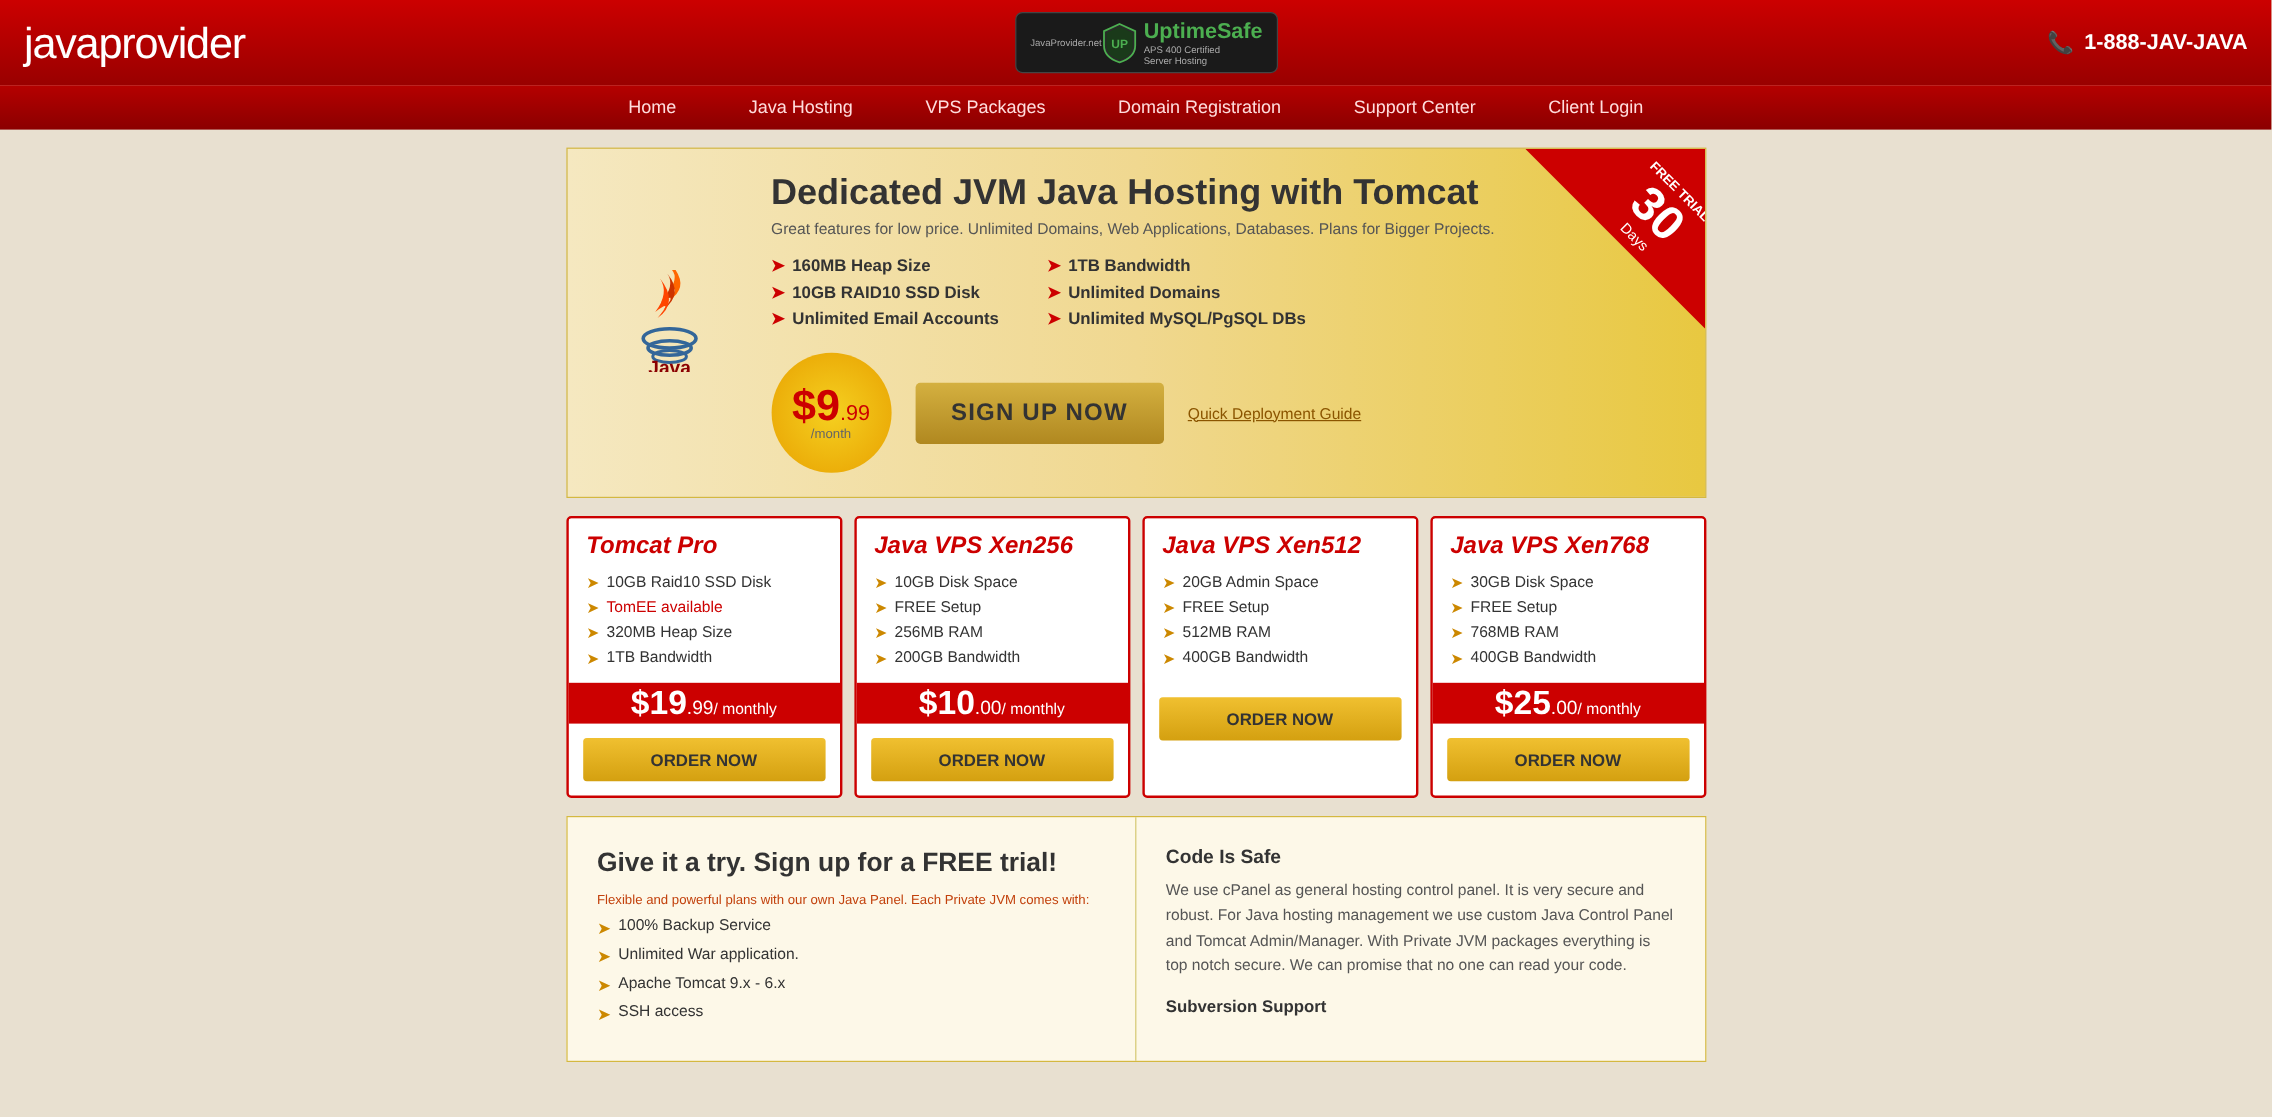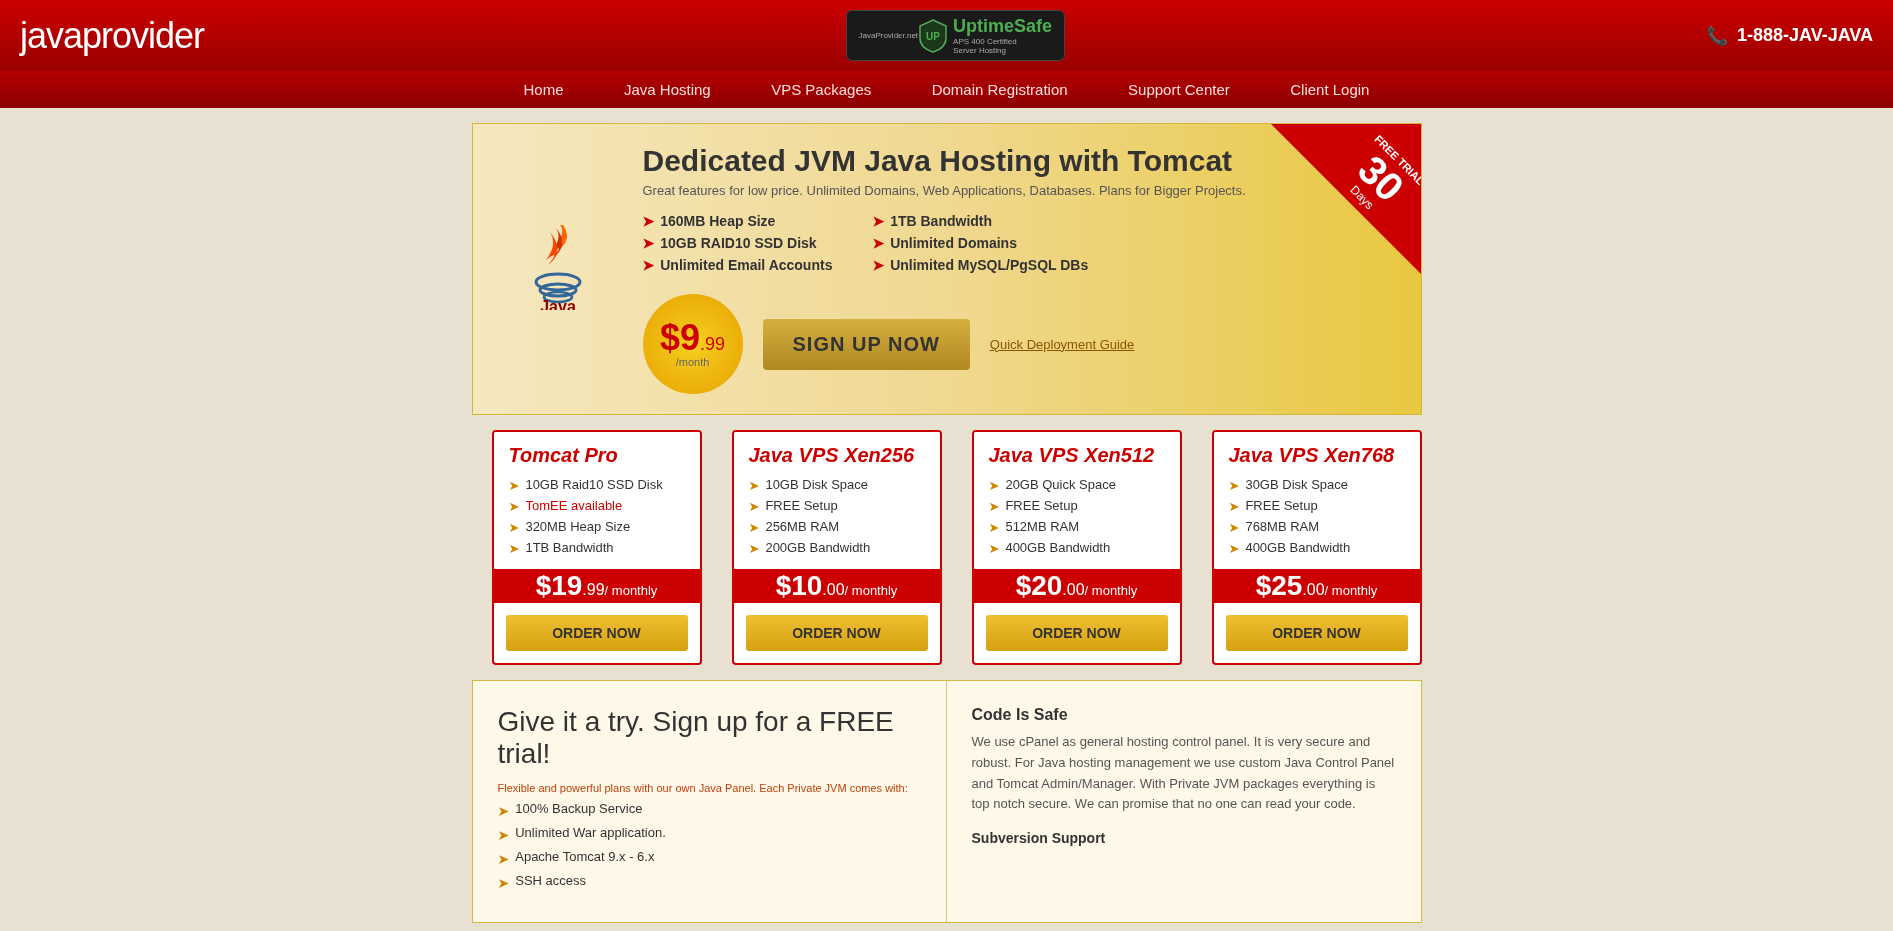--- a/index.html
+++ b/index.html
@@ -28,37 +28,37 @@
     .banner-actions { display: flex; align-items: center; gap: 20px; }
     .price-bubble { background: radial-gradient(circle, #f5d020, #e8a000); border-radius: 50%; width: 100px; height: 100px; display: flex; flex-direction: column; align-items: center; justify-content: center; }
     .price-main { font-size: 36px; font-weight: bold; color: #cc0000; line-height: 1; }
     .price-cents { font-size: 18px; color: #cc0000; }
     .price-period { font-size: 11px; color: #666; }
     .signup-btn { background: linear-gradient(to bottom, #d4b040, #b08820); color: #333; font-size: 20px; font-weight: bold; padding: 14px 30px; border: none; cursor: pointer; text-transform: uppercase; letter-spacing: 1px; border-radius: 4px; }
     .quick-link { color: #8b5500; font-size: 13px; text-decoration: underline; cursor: pointer; }
 
     
     .pricing-section { max-width: 950px; margin: 15px auto; display: grid; grid-template-columns: repeat(4, 1fr); gap: 10px; }
-    .plan-card { border: 2px solid #cc0000; background: white; border-radius: 4px; overflow: hidden; margin-left: 20px; }
+    .plan-card { border: 2px solid #cc0000; background: white; border-radius: 4px; overflow: hidden; }
     .plan-header { padding: 12px 15px 8px; background: white; }
     .plan-name { font-size: 20px; font-weight: bold; color: #cc0000; font-style: italic; margin-bottom: 10px; }
     .plan-feature { display: flex; align-items: flex-start; gap: 6px; margin-bottom: 5px; font-size: 13px; color: #333; }
     .plan-feature .arrow-icon { color: #cc8800; font-size: 13px; flex-shrink: 0; margin-top: 1px; }
     .plan-feature .tomee { color: #cc0000; }
     .plan-price { background: #cc0000; color: white; padding: 1px 15px; text-align: center; font-size: 13px; }
     .plan-price-amount { font-size: 28px; font-weight: bold; }
     .plan-price-cents { font-size: 16px; }
     .plan-order { padding: 12px; text-align: center; border-radius: 20px; }
     .order-btn { background: linear-gradient(to bottom, #f0c030, #d4a010); color: #333; font-weight: bold; font-size: 14px; padding: 10px 30px; border: none; cursor: pointer; border-radius: 3px; width: 100%; text-transform: uppercase; }
 
     
     .bottom-section { max-width: 950px; margin: 15px auto; display: grid; grid-template-columns: 1fr 1fr; gap: 0; border: 1px solid #d4b840; background: #fdf8e8; }
     .bottom-left { padding: 25px; border-right: 1px solid #d4c870; }
     .bottom-right { padding: 25px; }
-    .free-trial-heading { font-size: 28px; font-weight: normal; color: #333; margin-bottom: 10px; }
+    .free-trial-heading { font-size: 22px; font-weight: bold; color: #333; margin-bottom: 10px; }
     .free-trial-desc { color: #c2410c; font-size: 11px; margin-bottom: 4px; line-height: 1.5; }
     .bottom-feature { display: flex; align-items: flex-start; gap: 6px; margin-bottom: 6px; font-size: 13px; color: #333; }
     .bottom-feature .arrow-icon { color: #cc8800; flex-shrink: 0; margin-top: 2px; }
     .code-safe-title { font-size: 16px; font-weight: bold; color: #333; margin-bottom: 8px; }
     .code-safe-text { color: #555; font-size: 13px; line-height: 1.6; margin-bottom: 15px; }
     .subversion-title { font-size: 14px; font-weight: bold; color: #333; }
 
     
     .uptime-container { background: #1a1a1a; border-radius: 6px; padding: 5px 12px; display: inline-flex; flex-direction: row; align-items: center; border: 1px solid #444; }
     .uptime-site { color: #aaa; font-size: 8px; }
@@ -233,37 +233,34 @@
     <div class="plan-order">
       <button class="order-btn">ORDER NOW</button>
     </div>
   </div>
 
   <div class="plan-card">
     <div class="plan-header">
       <div class="plan-name">Java VPS Xen512</div>
       <div class="plan-feature">
           <span class="arrow-icon">➤</span>
-          <span>20GB Quick Space</span>
+          <span>20GB Admin Space</span>
         </div>
       <div class="plan-feature">
           <span class="arrow-icon">➤</span>
           <span>FREE Setup</span>
         </div>
       <div class="plan-feature">
           <span class="arrow-icon">➤</span>
           <span>512MB RAM</span>
         </div>
       <div class="plan-feature">
           <span class="arrow-icon">➤</span>
           <span>400GB Bandwidth</span>
         </div>
-    </div>
-    <div class="plan-price">
-      <span class="plan-price-amount">$20</span><span class="plan-price-cents">.00</span><span>/ monthly</span>
     </div>
     <div class="plan-order">
       <button class="order-btn">ORDER NOW</button>
     </div>
   </div>
 
   <div class="plan-card">
     <div class="plan-header">
       <div class="plan-name">Java VPS Xen768</div>
       <div class="plan-feature">

